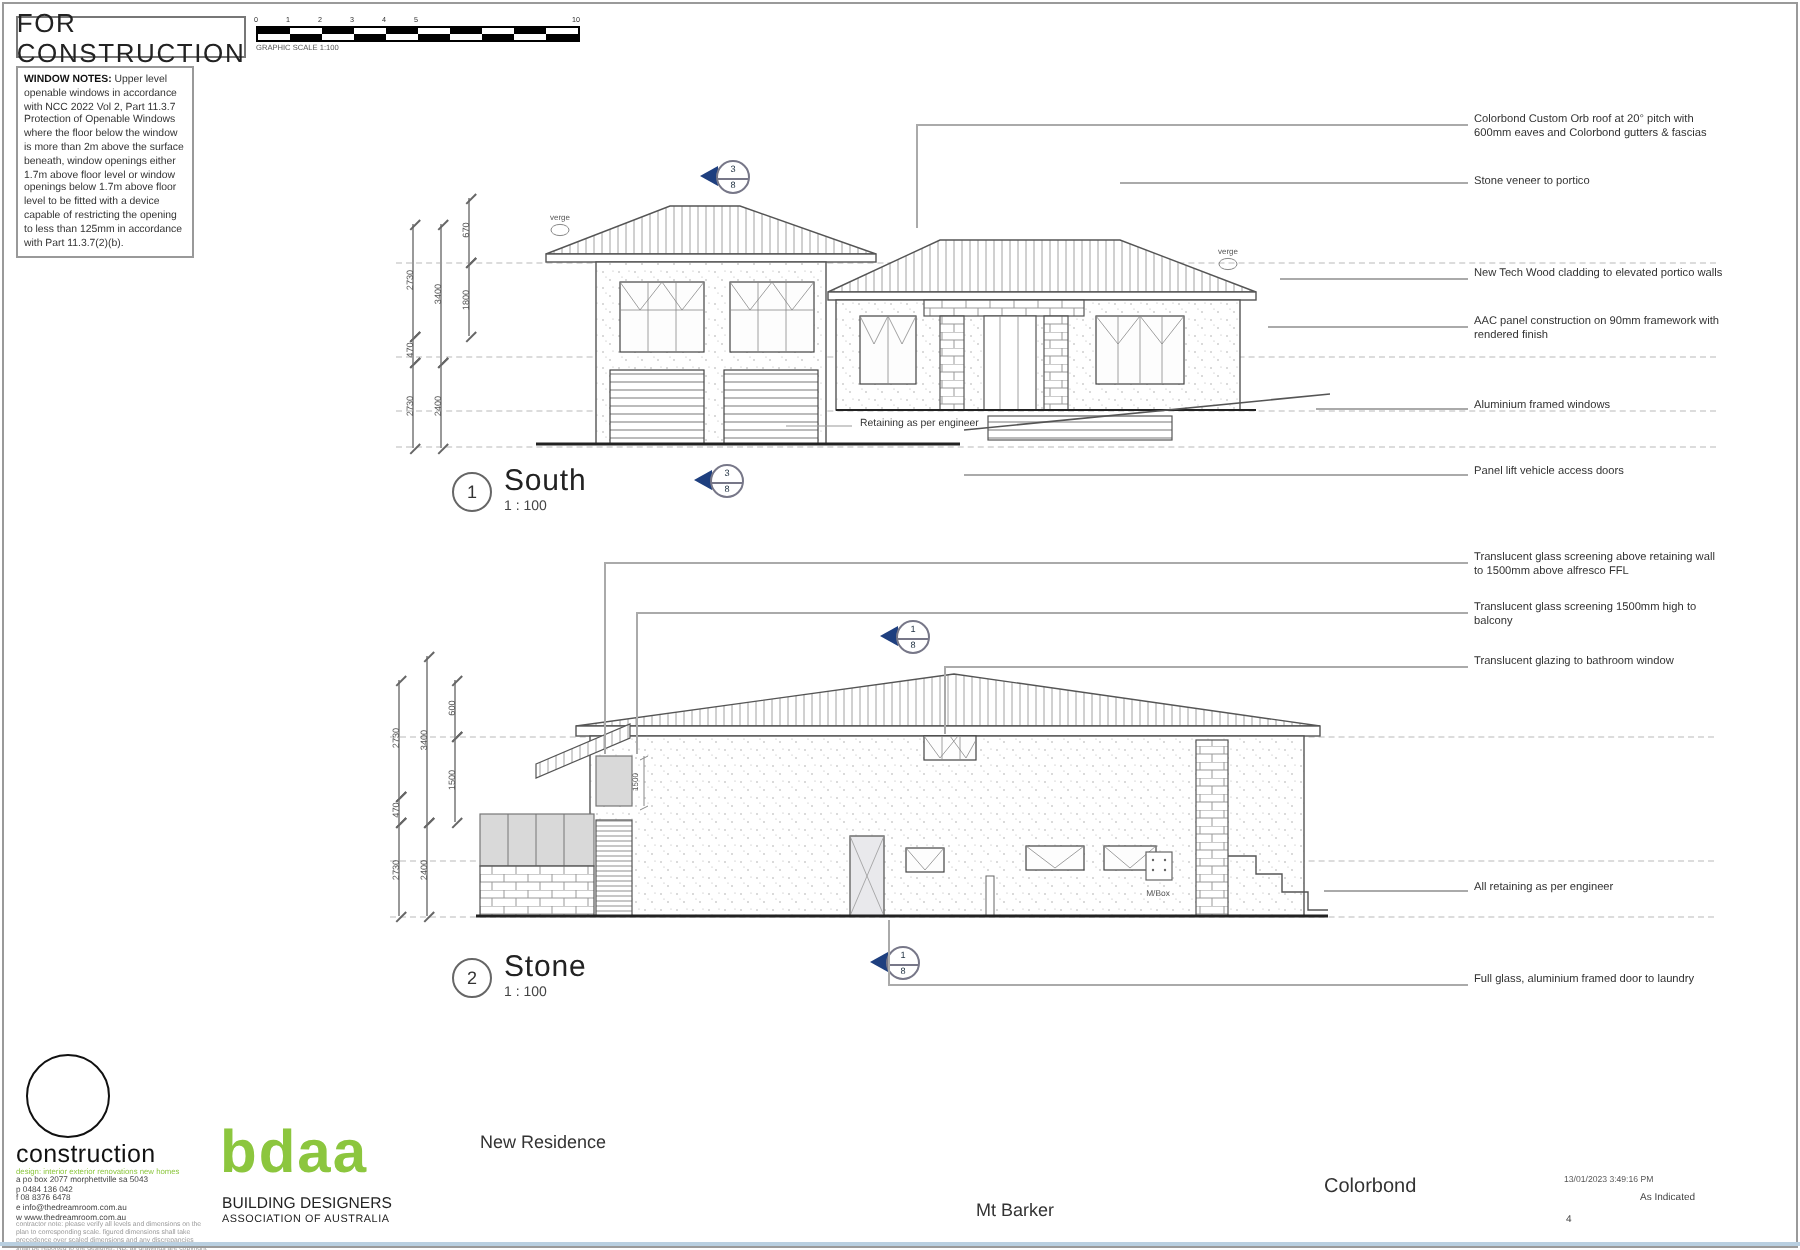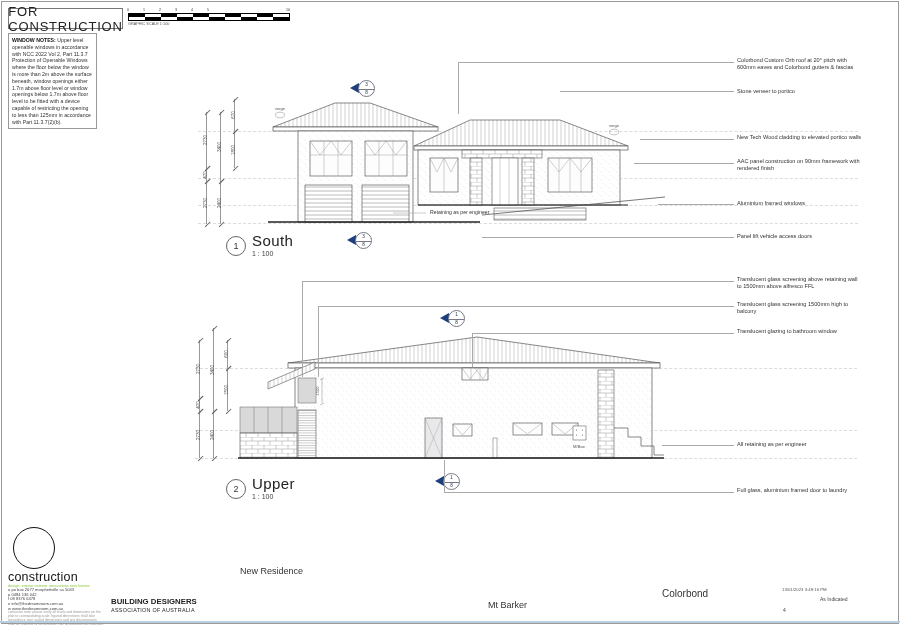--- a/index.html
+++ b/index.html
@@ -58,21 +58,21 @@
   .retlabel{position:absolute;font-size:5.2px;color:#333;}
 
   
   .tb-logo-circle{position:absolute;left:13px;top:527px;width:40px;height:40px;border:1.6px solid #111;border-radius:50%;}
   .tb-name{position:absolute;left:8px;top:570px;font-size:12.5px;color:#111;letter-spacing:.2px;}
   .tb-tag{position:absolute;left:8px;top:583px;font-size:3.9px;color:#8cc63e;}
   .tb-contacts{position:absolute;left:8px;top:588px;font-size:4.1px;line-height:4.7px;color:#444;white-space:pre-line;}
   .tb-fine{position:absolute;left:8px;top:611px;width:96px;font-size:3.4px;line-height:3.9px;color:#999;}
   .bdaa-logo{position:absolute;left:110px;top:560px;font-size:30px;line-height:34px;font-weight:800;
              color:#8cc63e;letter-spacing:1px;}
-  .bdaa-1{position:absolute;left:111px;top:597px;font-size:7.8px;font-weight:bold;color:#222;}
+  .bdaa-1{position:absolute;left:111px;top:597px;font-size:7.8px;font-weight:normal;color:#222;}
   .bdaa-2{position:absolute;left:111px;top:607px;font-size:5.4px;color:#222;letter-spacing:.3px;}
   .fld-project{position:absolute;left:240px;top:566px;font-size:9px;color:#333;}
   .fld-loc{position:absolute;left:488px;top:600px;font-size:9px;color:#333;text-align:right;}
   .fld-title{position:absolute;left:662px;top:588px;font-size:10px;color:#333;}
   .fld-date{position:absolute;left:782px;top:587px;font-size:4.3px;color:#555;}
   .fld-scale{position:absolute;left:820px;top:596px;font-size:5px;color:#444;}
   .fld-num{position:absolute;left:783px;top:607px;font-size:5px;color:#444;}
 
   svg text{font-family:"Liberation Sans",sans-serif;}
 </style>
@@ -325,21 +325,21 @@
       <span class="circ">
         <span class="hline"></span>
         <span class="mt">1</span>
         <span class="mb">8</span>
       </span>
   </div>
 
   <div class="vtitle" style="left:226px;top:475px">
     <span class="vnum">2</span>
     <span>
-        <span class="vname">Upper</span>
+        <span class="vname">Stone</span>
           <span class="vscale">1 : 100</span>
       </span>
   </div>
 
   <div class="leader" style="top:62px;left:458px;width:276px"></div>
   <div class="vleader" style="left:458px;top:62px;height:52px"></div>
   <div class="leader" style="top:91px;left:560px;width:174px"></div>
   <div class="leader" style="top:139px;left:640px;width:94px"></div>
   <div class="leader" style="top:163px;left:634px;width:100px"></div>
   <div class="leader" style="top:204px;left:658px;width:76px"></div>
@@ -371,20 +371,21 @@
   <div class="tb-logo-circle"></div>
   <div class="tb-name">construction</div>
   <div class="tb-tag">design: interior exterior renovations new homes</div>
   <div class="tb-contacts">a  po box 2077 morphettville sa 5043
 p  0484 136 042
 f  08 8376 6478
 e  info@thedreamroom.com.au
 w  www.thedreamroom.com.au</div>
   <div class="tb-fine">contractor note: please verify all levels and dimensions on the plan to corresponding scale. figured dimensions shall take precedence over scaled dimensions and any discrepancies shall be reported to the designer. NB. all drawings are copyright to the dream room pty ltd.</div>
 
+  <div class="bdaa-logo">bdaa</div>
   <div class="bdaa-1">BUILDING DESIGNERS</div>
   <div class="bdaa-2">ASSOCIATION OF AUSTRALIA</div>
 
   <div class="fld-project">New Residence</div>
   <div class="fld-loc">Mt Barker</div>
   <div class="fld-title">Colorbond</div>
   <div class="fld-date">13/01/2023 3:49:16 PM</div>
   <div class="fld-scale">As Indicated</div>
   <div class="fld-num">4</div>
 

